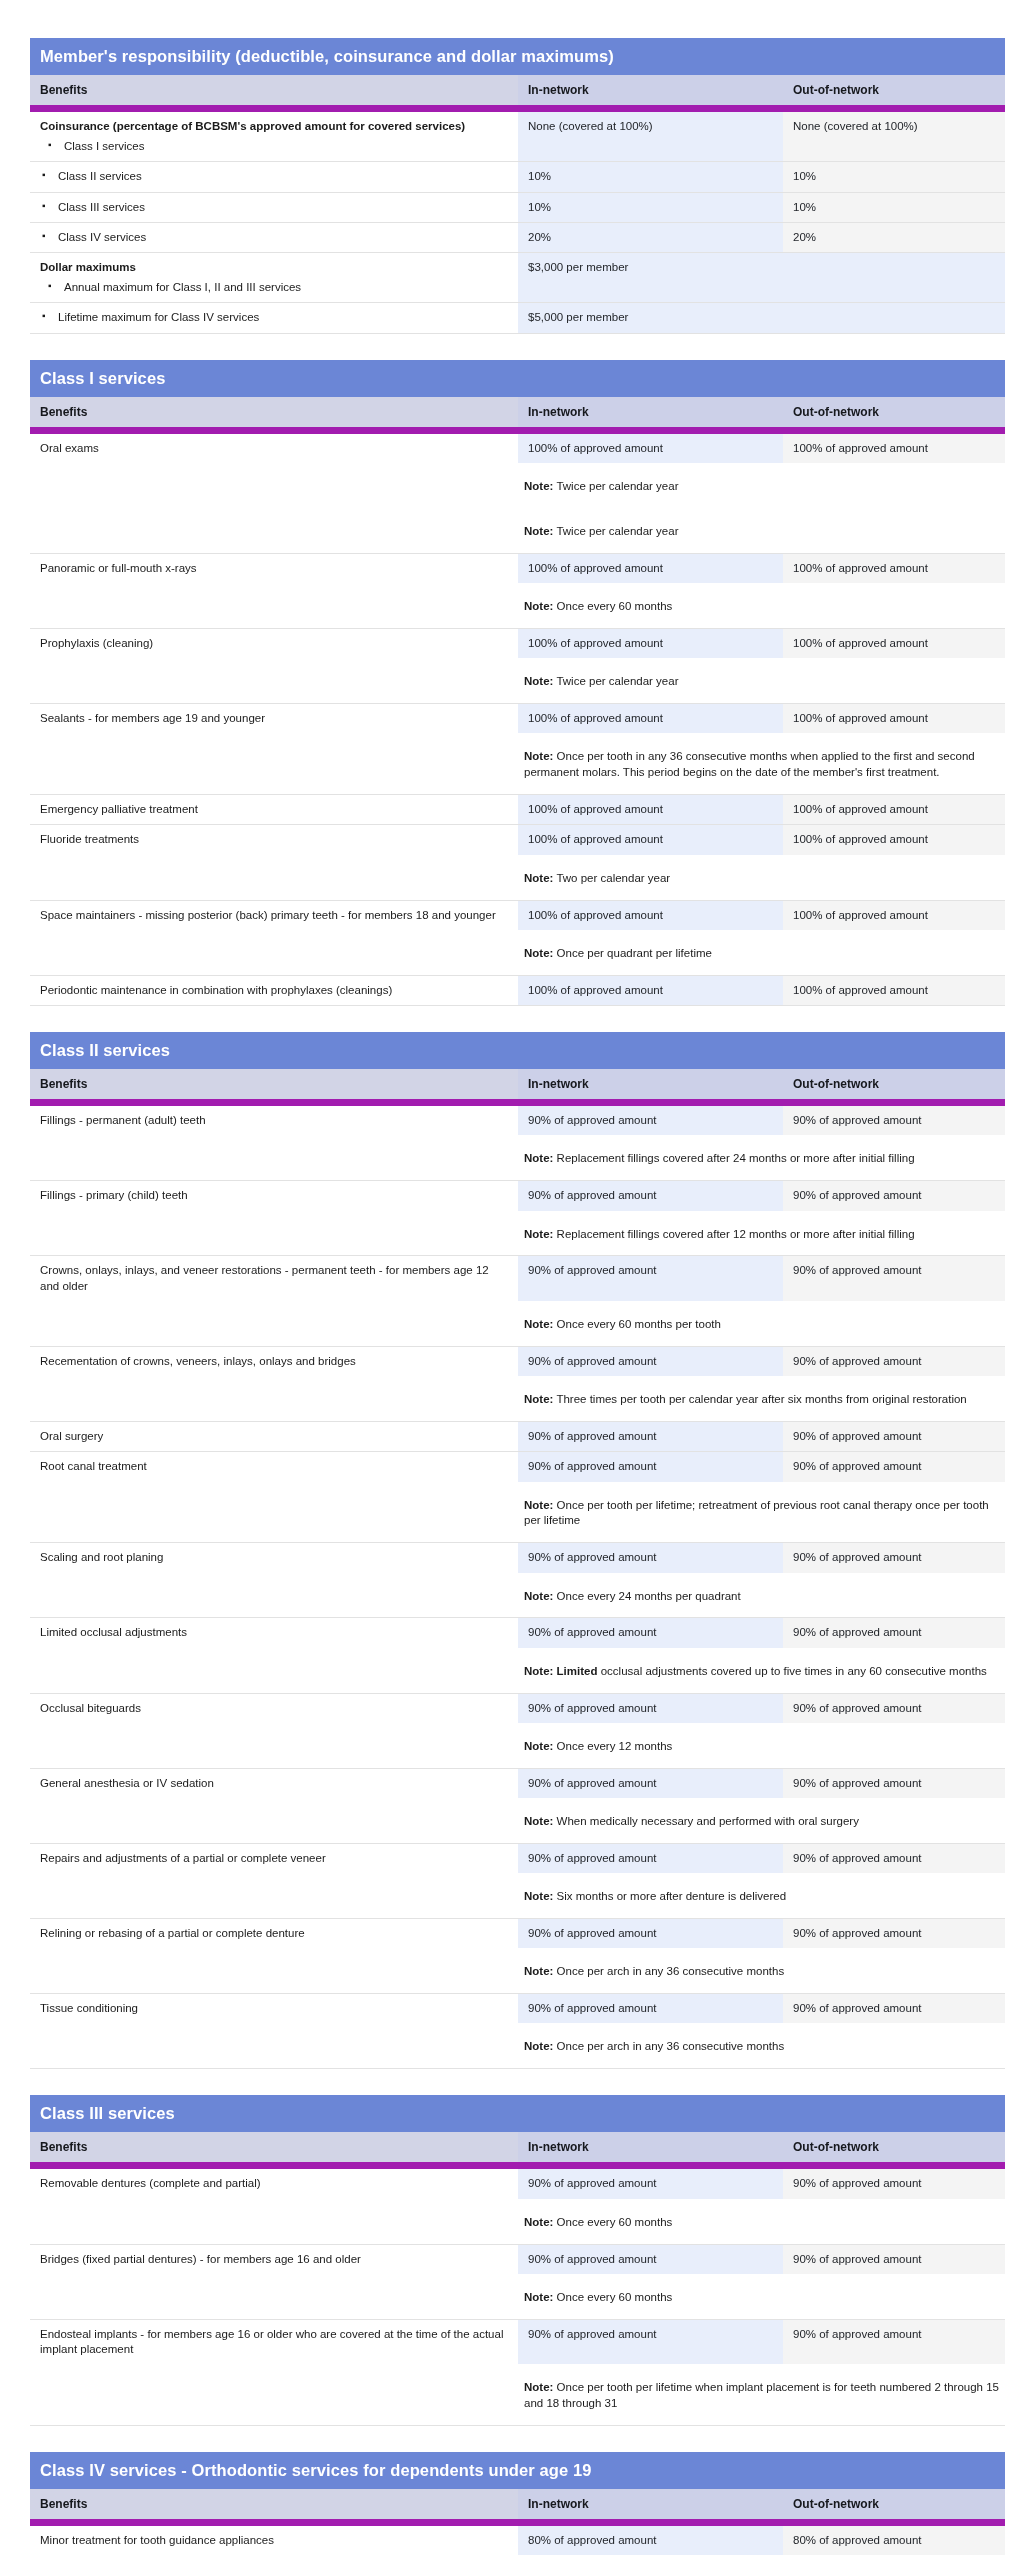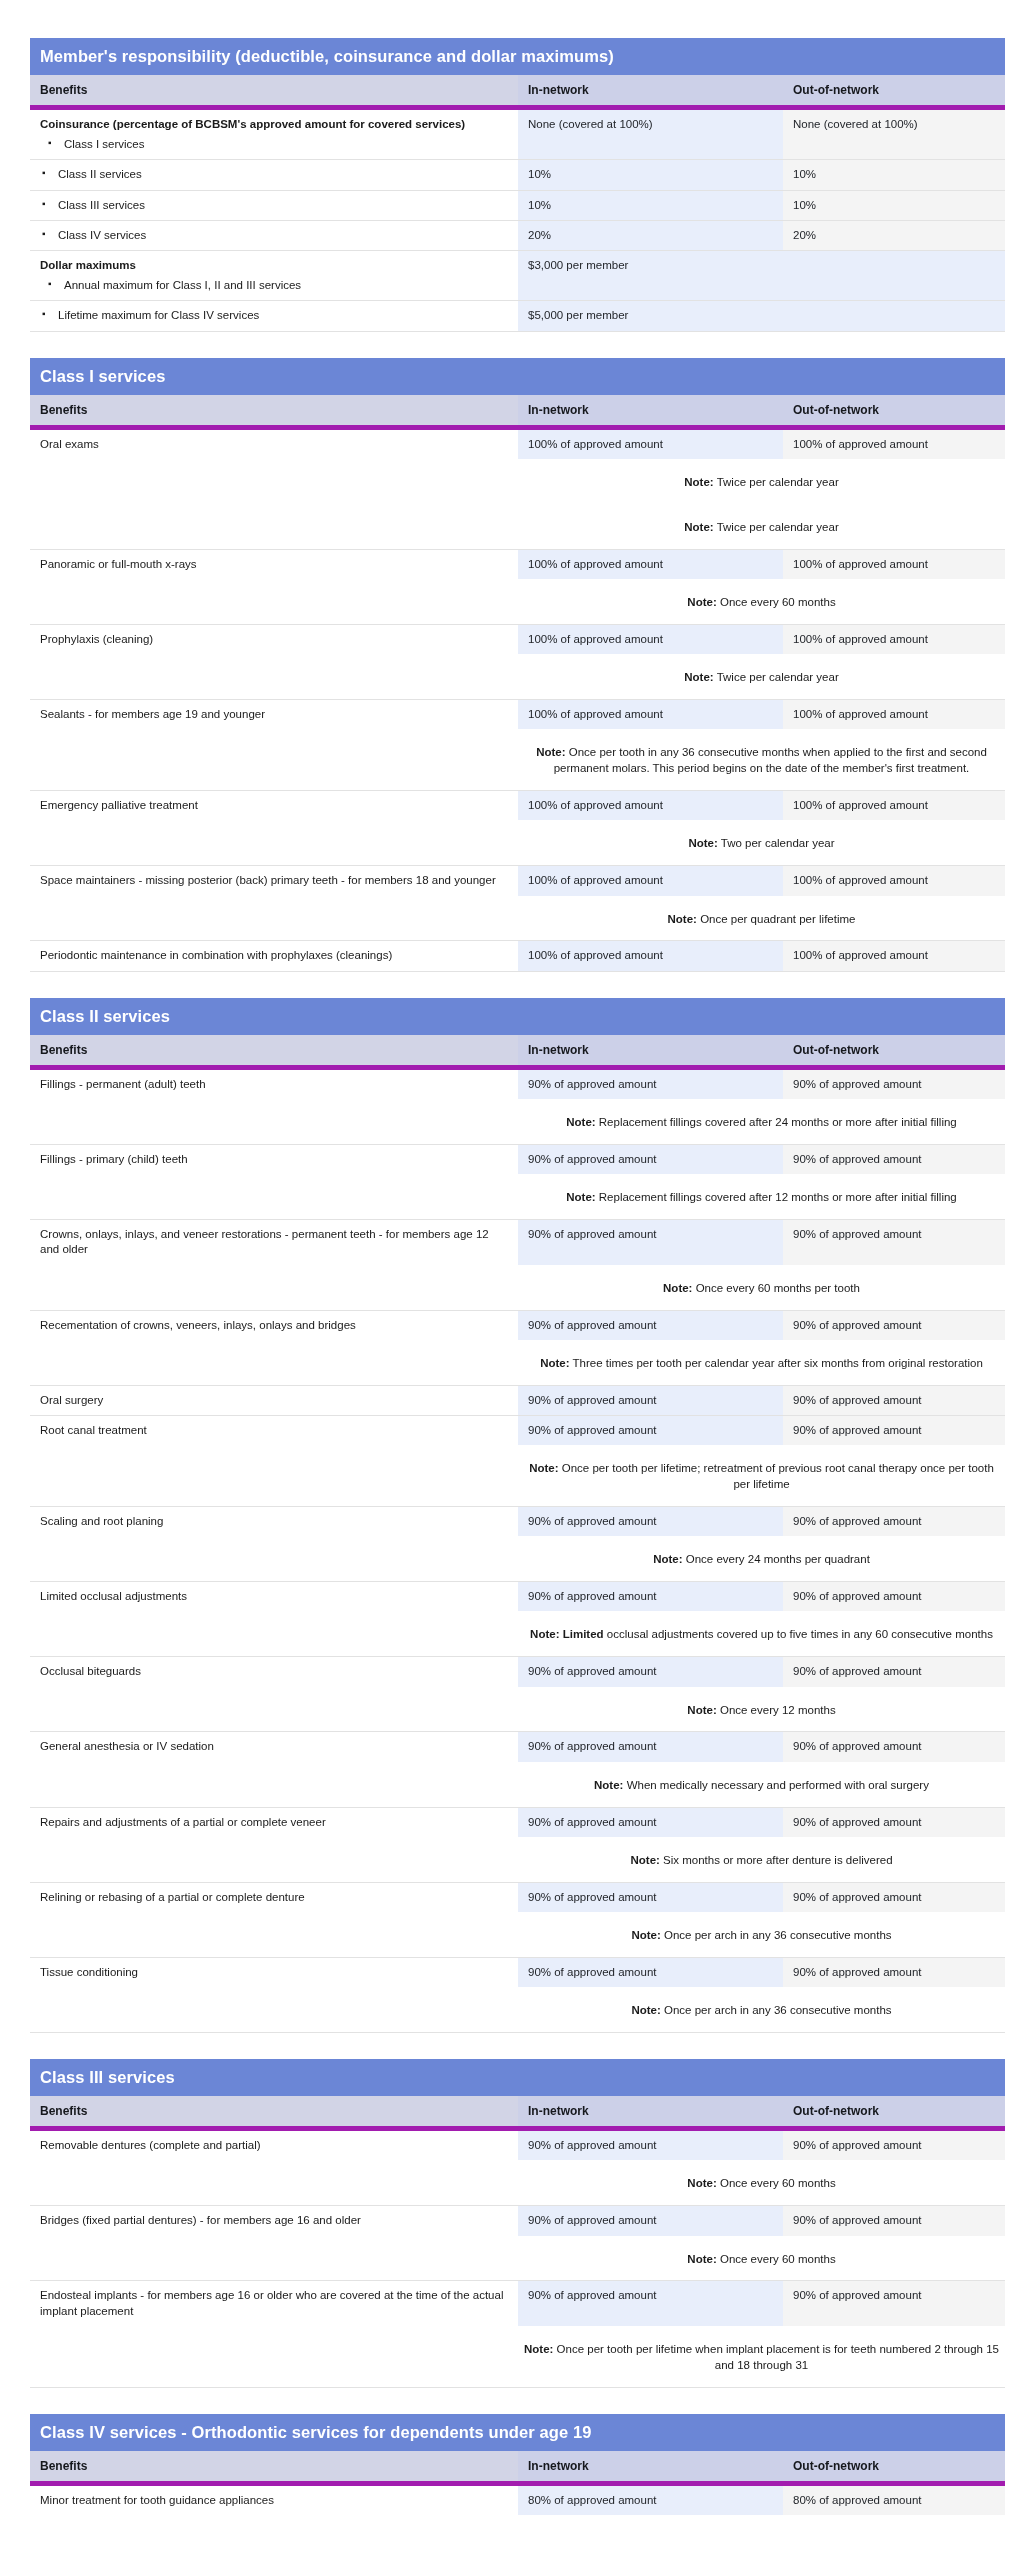--- a/index.html
+++ b/index.html
@@ -50,21 +50,21 @@
   }
 
   
   tr.head-row th {
     background: #ccd0e8;
     color: #16181d;
     font-size: 12px;
     font-weight: bold;
     text-align: left;
     padding: 8px 10px 8px 10px;
-    border-bottom: 5px solid #a21caf;
+    border-bottom: 7px solid #a21caf;
     vertical-align: middle;
   }
   tr.head-row th.h-benefit { background: #d2d4e6; }
 
   
   tr.data-row td {
     padding: 7px 10px 7px 10px;
     vertical-align: top;
     font-size: 11.5px;
     line-height: 1.33;
@@ -127,21 +127,21 @@
   
   tr.note-row td {
     border-top: none;
     padding: 0;
   }
   tr.note-row td.note-left {
     background: #ffffff;
   }
   tr.note-row td.note-body {
     background: #ffffff;
-    text-align: center;
+    text-align: left;
     font-size: 11.5px;
     line-height: 1.38;
     color: #1b1b1b;
     padding: 16px 6px 13px 6px;
   }
   tr.note-row td.note-body b { font-weight: bold; }
 
   
   tr.close-row td {
     height: 5px;
@@ -263,20 +263,25 @@
             </tr>
             <tr class="note-row">
               <td class="note-left"></td>
               <td class="note-body" colspan="2"><b>Note:</b> <span>Once per tooth in any 36 consecutive months when applied to the first and second permanent molars. This period begins on the date of the member's first treatment.</span></td>
             </tr>
             <tr class="data-row">
               <td class="benefit"><span>Emergency palliative treatment</span></td>
               <td class="v-in">100% of approved amount</td>
               <td class="v-out">100% of approved amount</td>
             </tr>
+            <tr class="data-row">
+              <td class="benefit"><span>Fluoride treatments</span></td>
+              <td class="v-in">100% of approved amount</td>
+              <td class="v-out">100% of approved amount</td>
+            </tr>
             <tr class="note-row">
               <td class="note-left"></td>
               <td class="note-body" colspan="2"><b>Note:</b> <span>Two per calendar year</span></td>
             </tr>
             <tr class="data-row">
               <td class="benefit"><span>Space maintainers - missing posterior (back) primary teeth - for members 18 and younger</span></td>
               <td class="v-in">100% of approved amount</td>
               <td class="v-out">100% of approved amount</td>
             </tr>
             <tr class="note-row">

